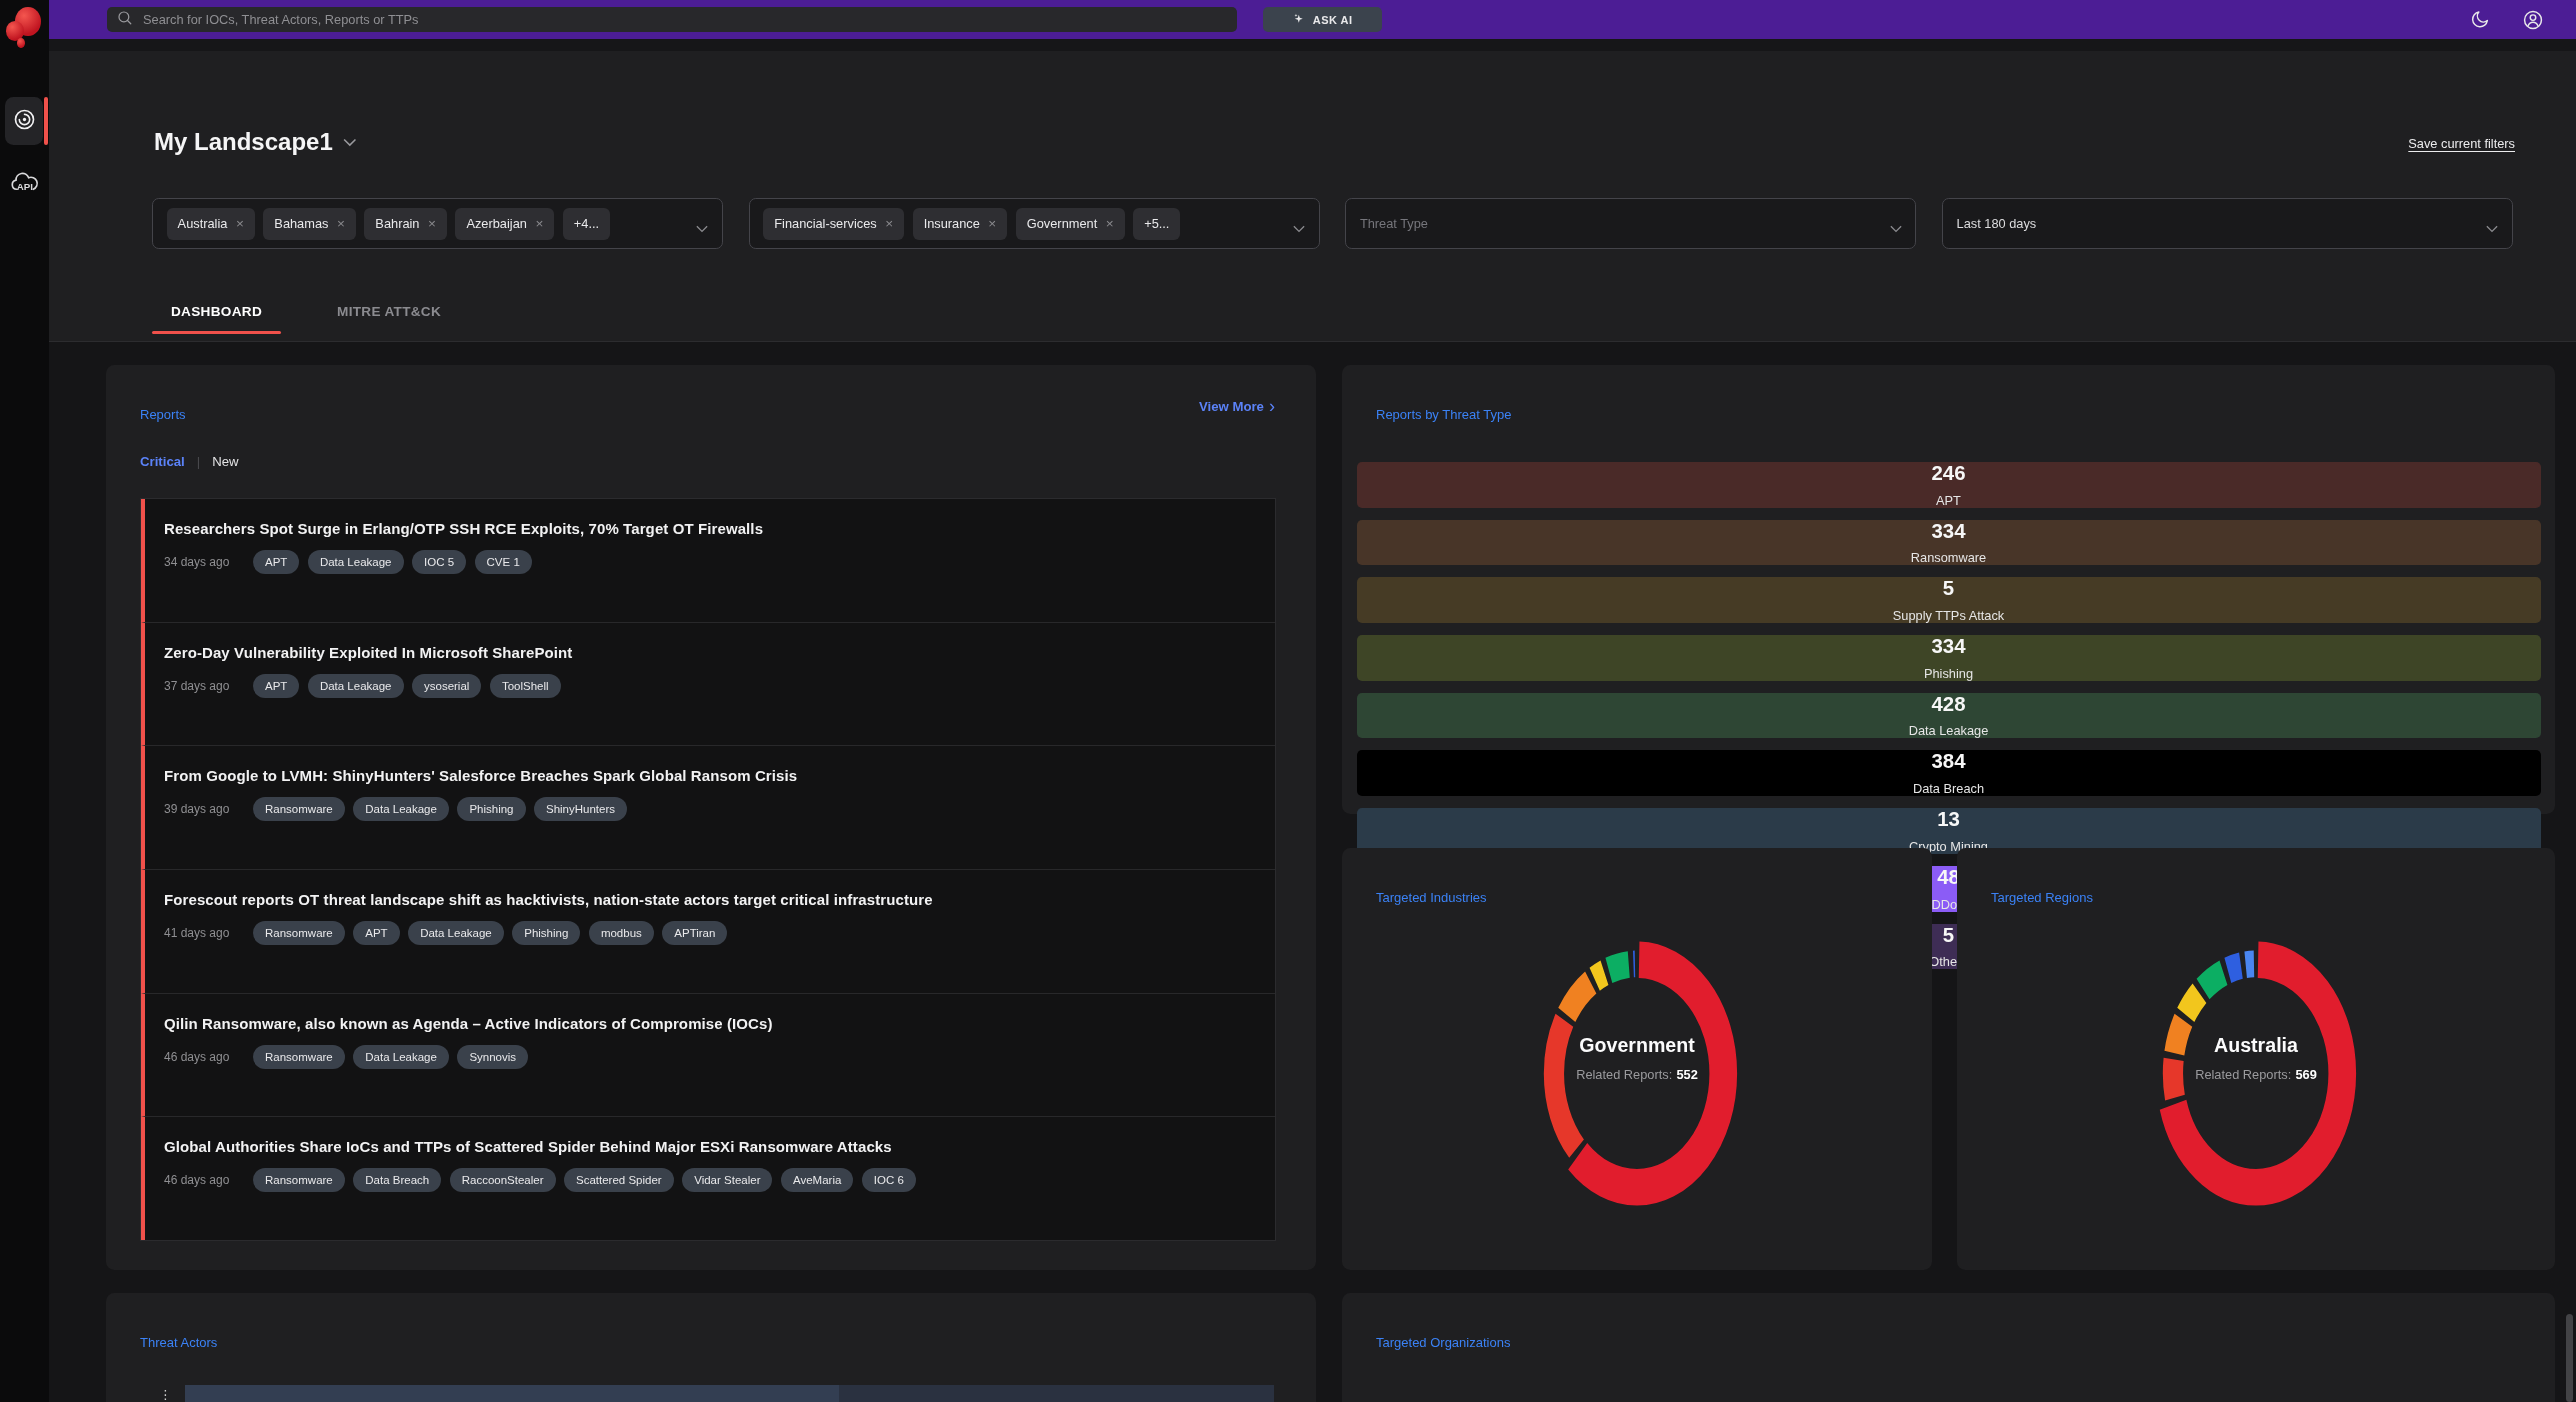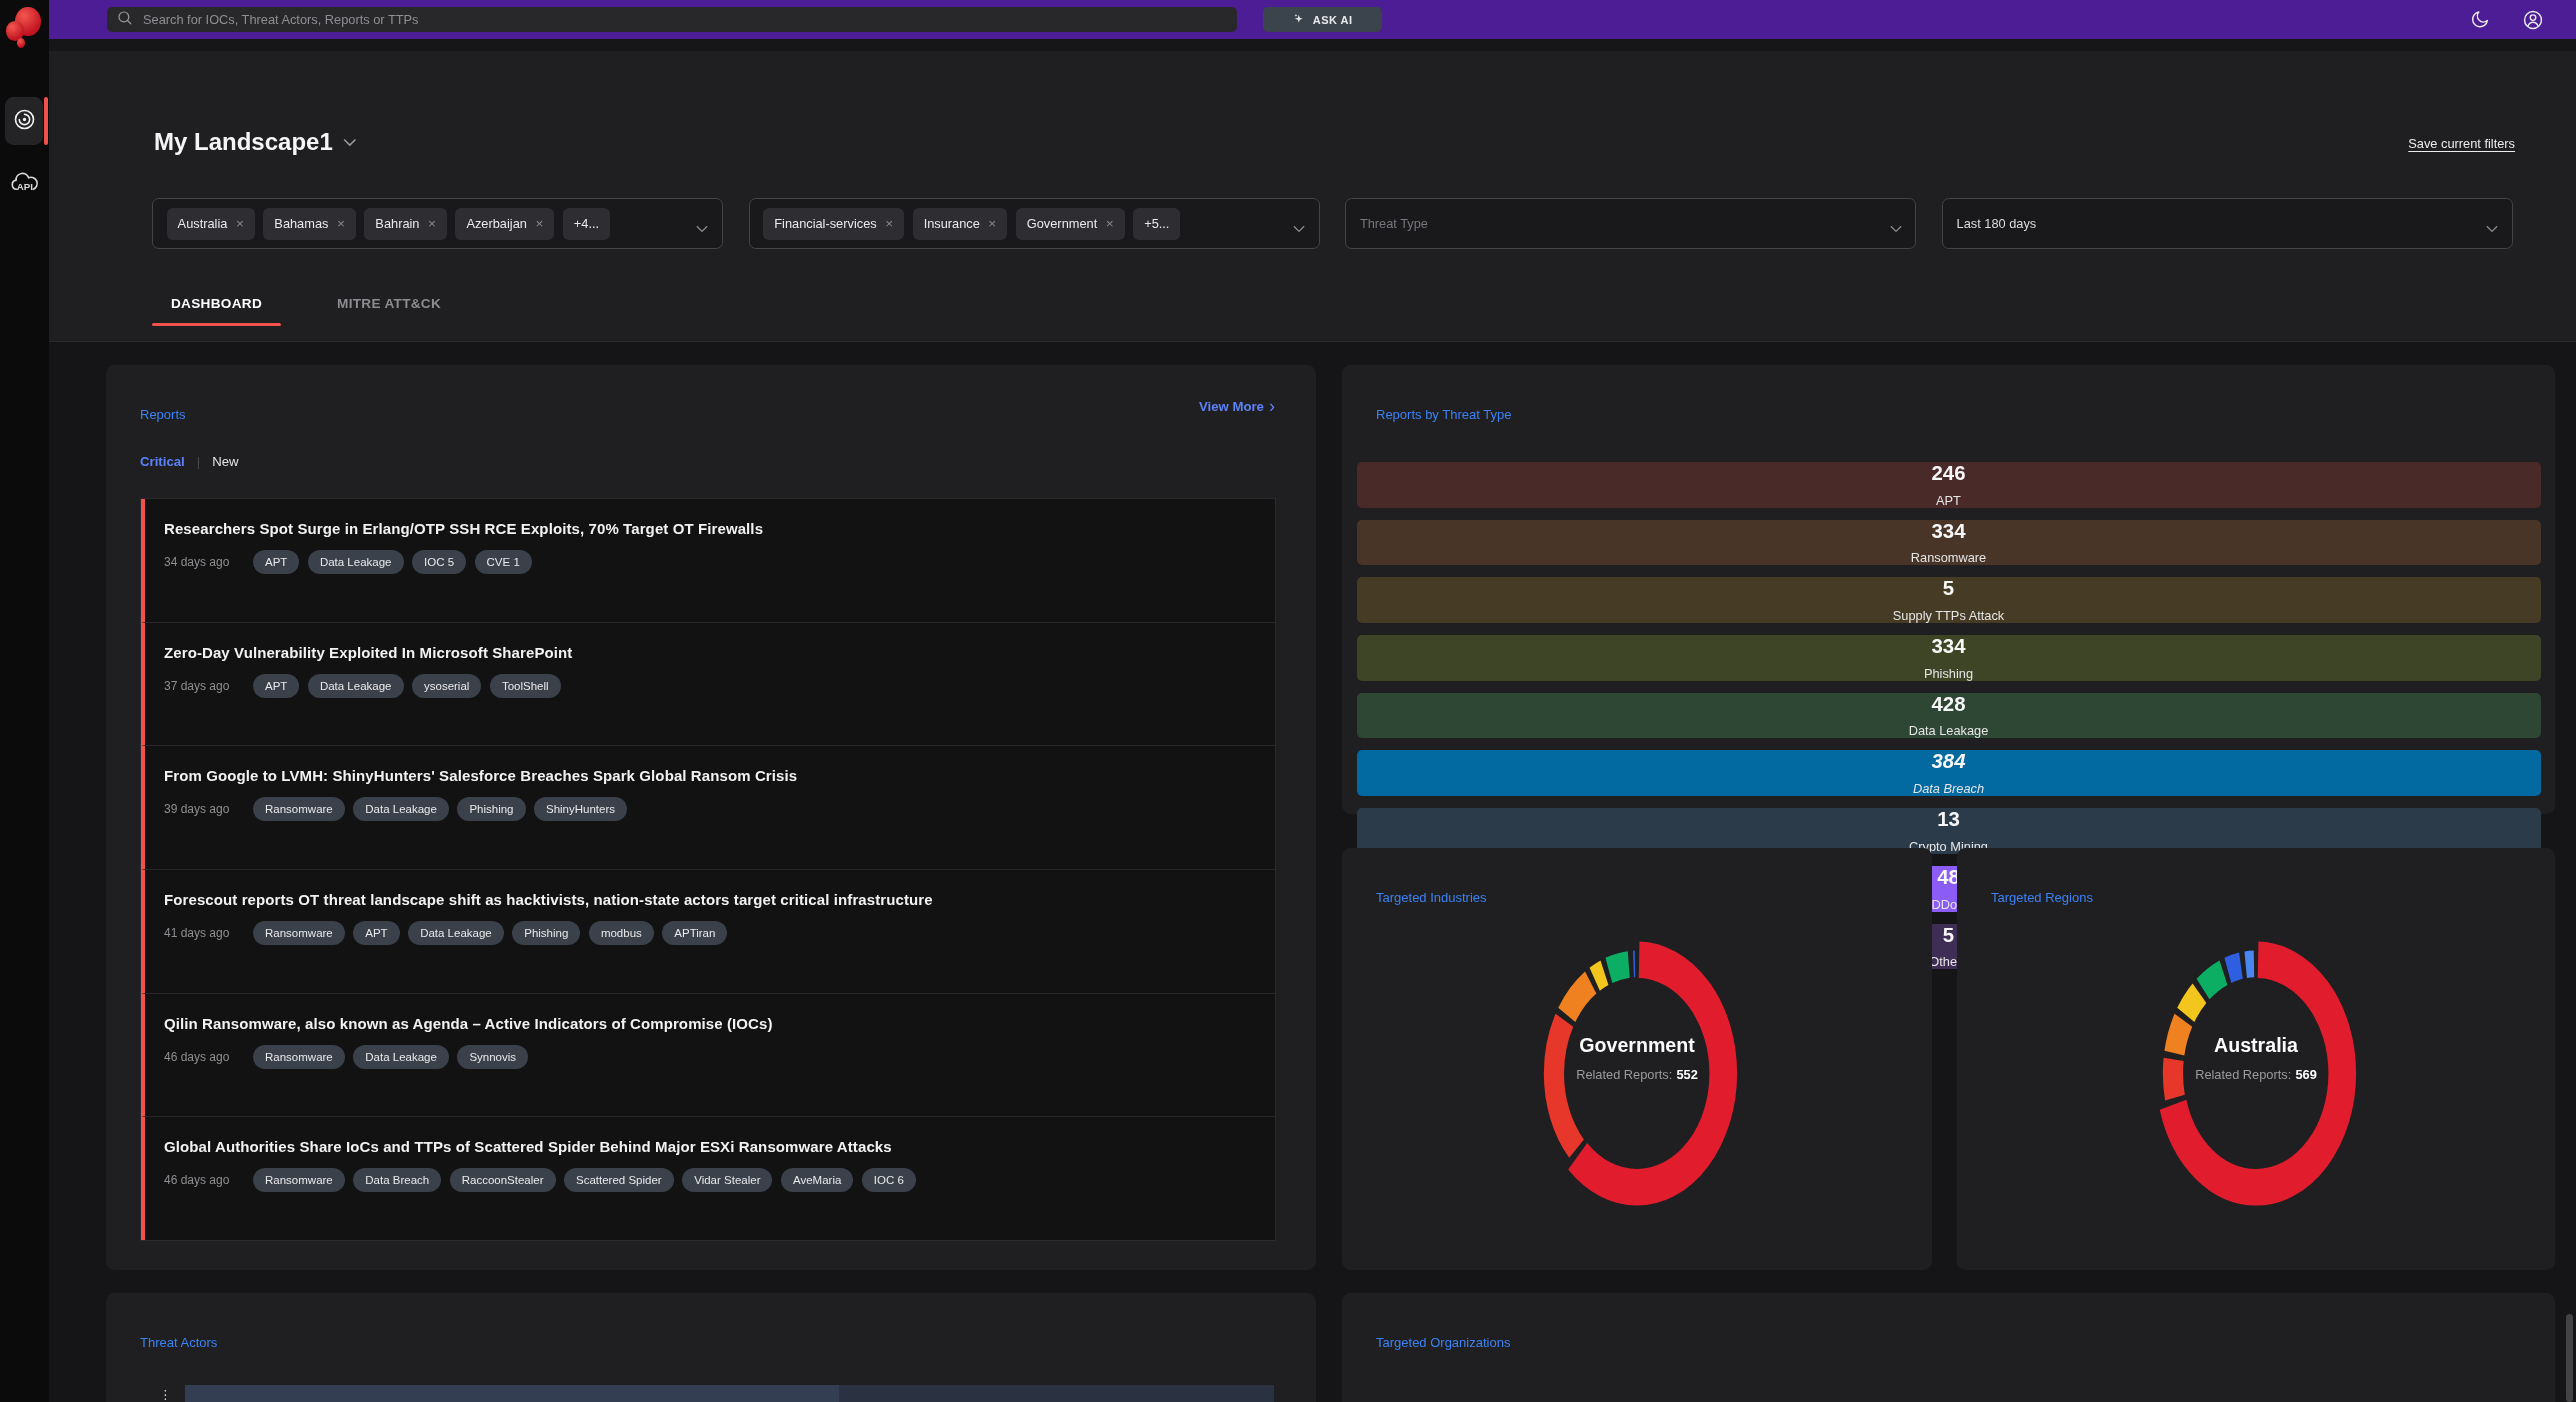--- a/index.html
+++ b/index.html
@@ -35,21 +35,21 @@
                text-underline-offset:3.4px;cursor:pointer;}
   .filters{position:absolute;left:103px;right:63px;top:147px;height:51px;display:flex;gap:25.6px;}
   .fbox{flex:1;height:51px;border:0.9px solid #44444a;background:#19191b;border-radius:6.8px;display:flex;
         align-items:center;padding:0 13.6px;box-sizing:border-box;position:relative;gap:8.5px;}
   .fbox .chev{position:absolute;right:13.6px;top:22px;}
   .chip{display:inline-flex;align-items:center;height:32px;padding:0 11px;background:#2e2e32;border-radius:6px;
         font-size:12.8px;color:#eaeaec;white-space:nowrap;cursor:pointer;}
   .chip .x{margin-left:8.5px;color:#8a8a8e;font-size:13.6px;}
   .ftext-dim{color:#76767c;font-size:12.8px;}
   .ftext{color:#dcdcde;font-size:12.8px;}
-  .tabs{position:absolute;left:103px;bottom:16px;display:flex;}
+  .tabs{position:absolute;left:103px;bottom:8px;display:flex;}
   .tab{position:relative;padding:0 19px 15.3px;font-size:13.6px;font-weight:700;color:#8b8b90;letter-spacing:0.3px;
        margin-right:37px;cursor:pointer;}
   .tab.active{color:#ffffff;}
   .tab.active::after{content:'';position:absolute;left:0;right:0;bottom:0;height:3.4px;background:var(--accent,#f0514b);border-radius:1.7px;}
   
   .backdrop{position:absolute;left:49px;top:342px;width:2527px;height:1060px;background:#151517;}
   .card{position:absolute;background:#1f1f21;border-radius:8.5px;}
   .ctitle{position:absolute;left:34px;top:31px;font-size:13px;font-weight:400;color:#3b82f6;}
   
   #card-reports{left:106px;top:365px;width:1210px;height:905px;}
@@ -362,21 +362,21 @@
           <div class="tile-label">Supply TTPs Attack</div>
         </div>
         <div class="tile" style="background: rgb(62, 69, 38);">
           <div class="tile-value">334</div>
           <div class="tile-label">Phishing</div>
         </div>
         <div class="tile" style="background: rgb(46, 70, 52);">
           <div class="tile-value">428</div>
           <div class="tile-label">Data Leakage</div>
         </div>
-        <div class="tile" style="background: #0369a1; font-style: italic;">
+        <div class="tile" style="background: #000000;">
           <div class="tile-value">384</div>
           <div class="tile-label">Data Breach</div>
         </div>
         <div class="tile" style="background: rgb(43, 59, 73);">
           <div class="tile-value">13</div>
           <div class="tile-label">Crypto Mining</div>
         </div>
         <div class="tile" style="background: #8b5cf6;">
           <div class="tile-value">48</div>
           <div class="tile-label">DDoS</div>

